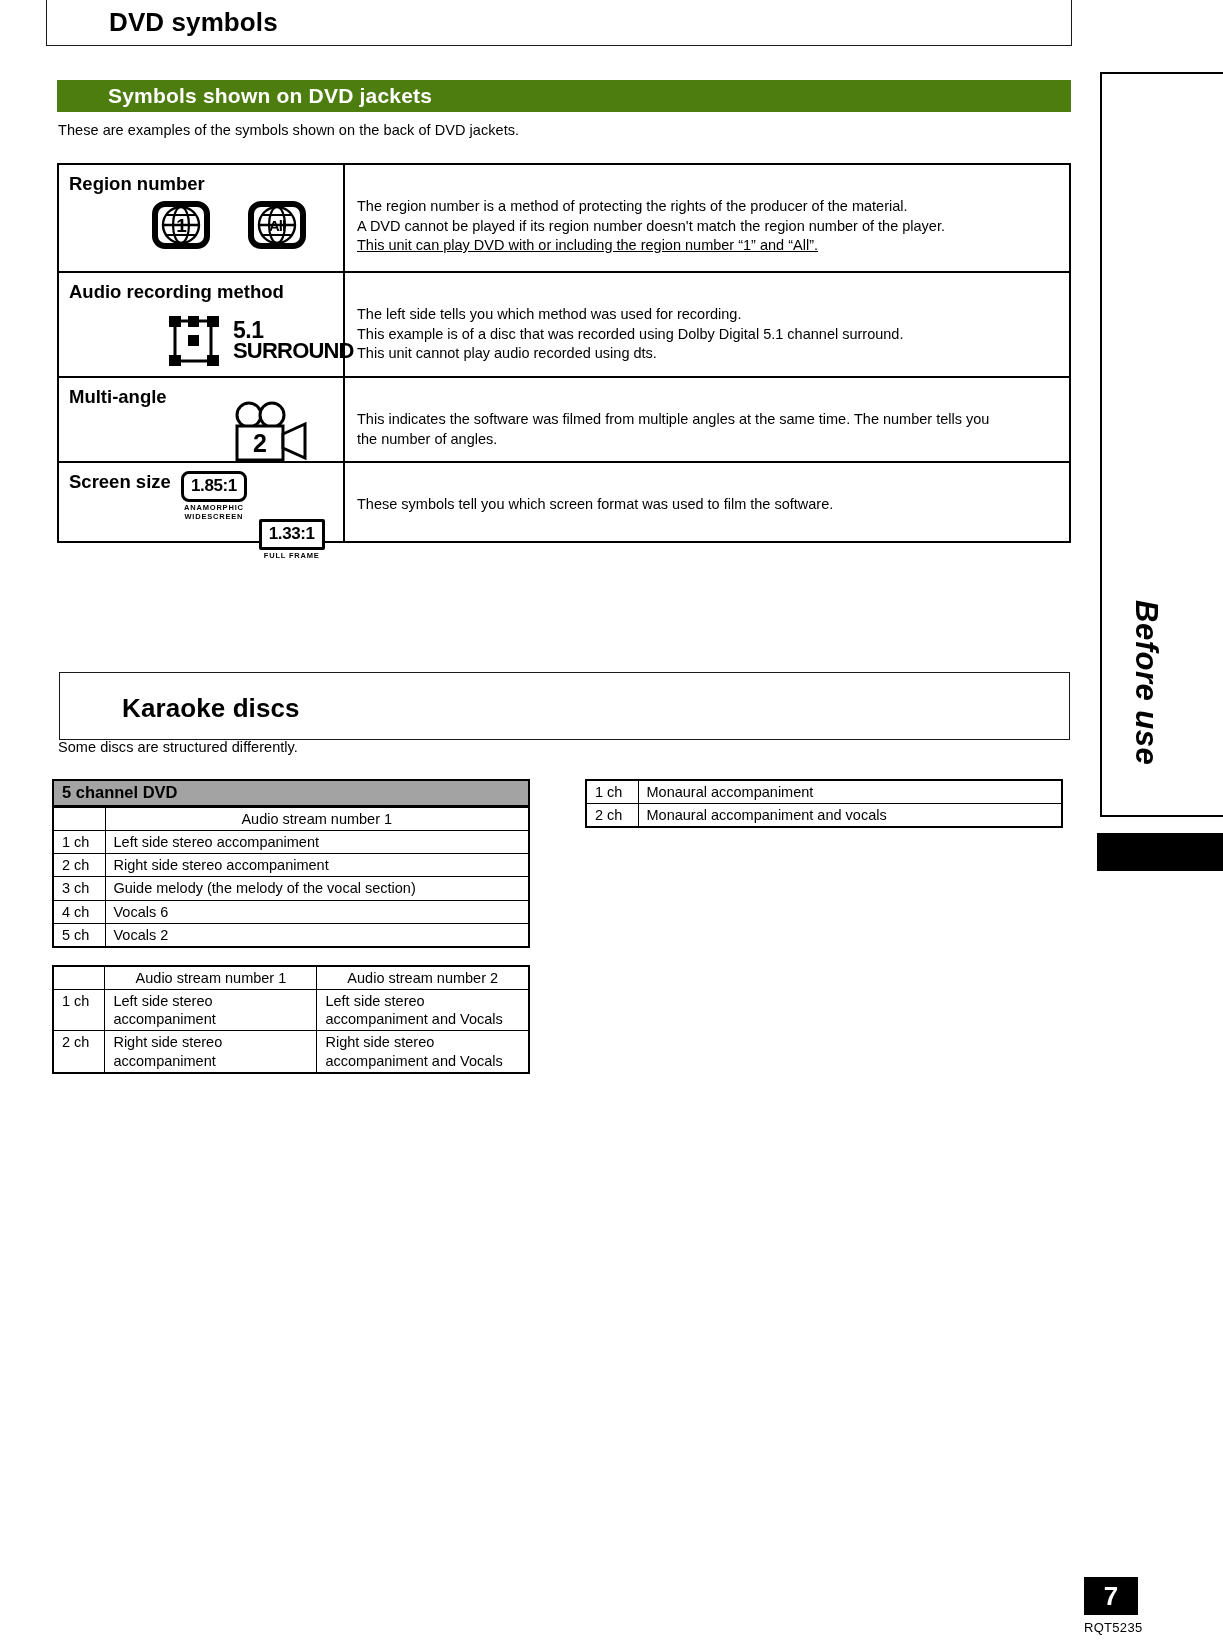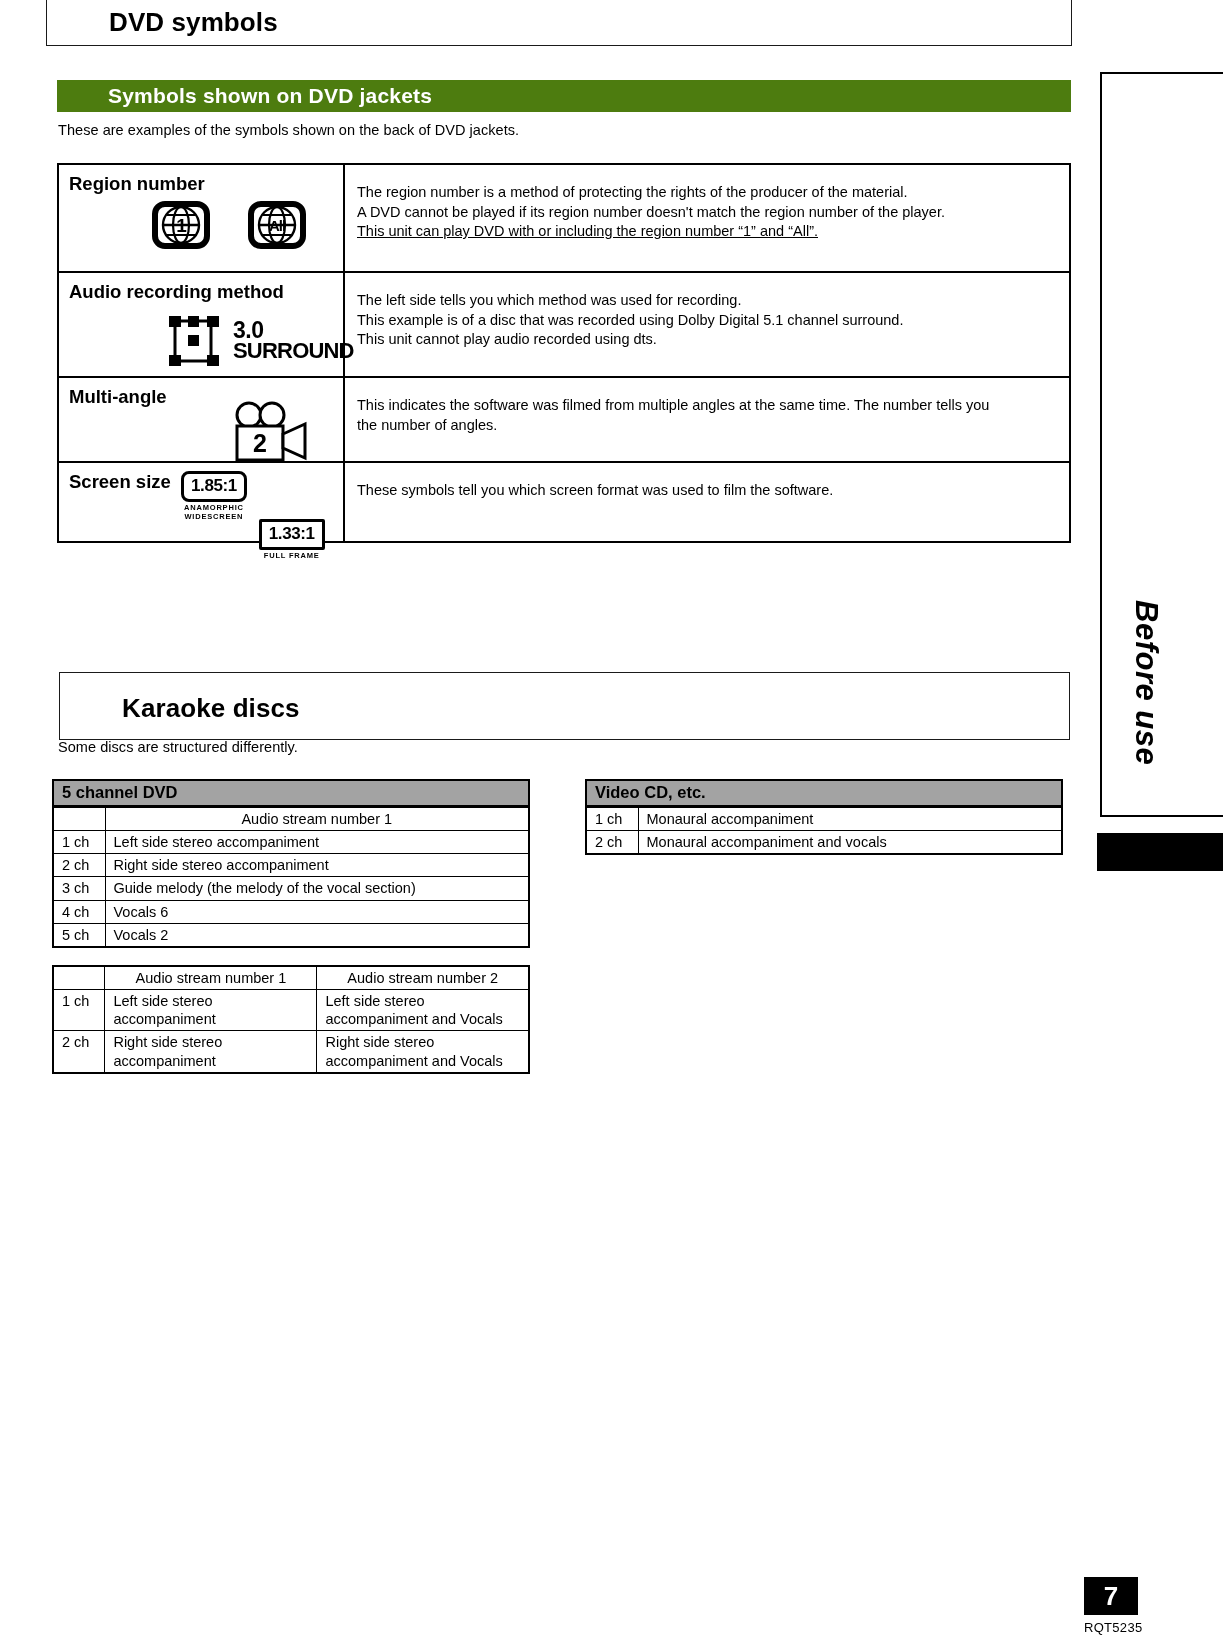--- a/index.html
+++ b/index.html
@@ -74,21 +74,21 @@
   #symbols-table tr { border-bottom: 2px solid #000; }
   #symbols-table tr:last-child { border-bottom: none; }
   #symbols-table td { vertical-align: top; padding: 0; }
   #symbols-table td.sym-cell {
     width: 286px;
     border-right: 2px solid #000;
     position: relative;
     padding: 8px 0 8px 10px;
   }
   #symbols-table td.desc-cell {
-    padding: 18px 10px 10px 12px;
+    padding: 32px 10px 10px 12px;
     font-size: 14.5px;
     line-height: 1.35;
   }
   .sym-label {
     font-size: 18.5px; font-weight: bold;
     margin-bottom: 2px;
   }
   .underlined { text-decoration: underline; }
 
   
@@ -304,21 +304,21 @@
             <svg class="dolby-mark" viewBox="0 0 56 52">
               <rect x="8" y="6" width="36" height="40" fill="none" stroke="#000" stroke-width="3"></rect>
               <rect x="2" y="1" width="12" height="11" fill="#000"></rect>
               <rect x="21" y="1" width="11" height="11" fill="#000"></rect>
               <rect x="40" y="1" width="12" height="11" fill="#000"></rect>
               <rect x="21" y="20" width="11" height="11" fill="#000"></rect>
               <rect x="2" y="40" width="12" height="11" fill="#000"></rect>
               <rect x="40" y="40" width="12" height="11" fill="#000"></rect>
             </svg>
             <div class="dolby-text">
-              <div class="dolby-51">3.0</div>
+              <div class="dolby-51">5.1</div>
               <div class="dolby-sur">SURROUND</div>
             </div>
           </div>
         </td>
         <td class="desc-cell">
           <div>The left side tells you which method was used for recording.</div>
           <div>This example is of a disc that was recorded using Dolby Digital 5.1 channel surround.</div>
           <div>This unit cannot play audio recorded using dts.</div>
         </td>
       </tr>
@@ -419,21 +419,20 @@
       </tr>
       <tr>
         <td class="ch-col">2 ch</td>
         <td class="stream">Right side stereo accompaniment</td>
         <td class="stream">Right side stereo accompaniment and Vocals</td>
       </tr>
     </tbody>
   </table>
 
   <table class="k-table" id="tbl-video">
-    <caption>Video CD, etc.</caption>
     <tbody>
       <tr>
         <td class="ch-col">1 ch</td>
         <td>Monaural accompaniment</td>
       </tr>
       <tr>
         <td class="ch-col">2 ch</td>
         <td>Monaural accompaniment and vocals</td>
       </tr>
     </tbody>

